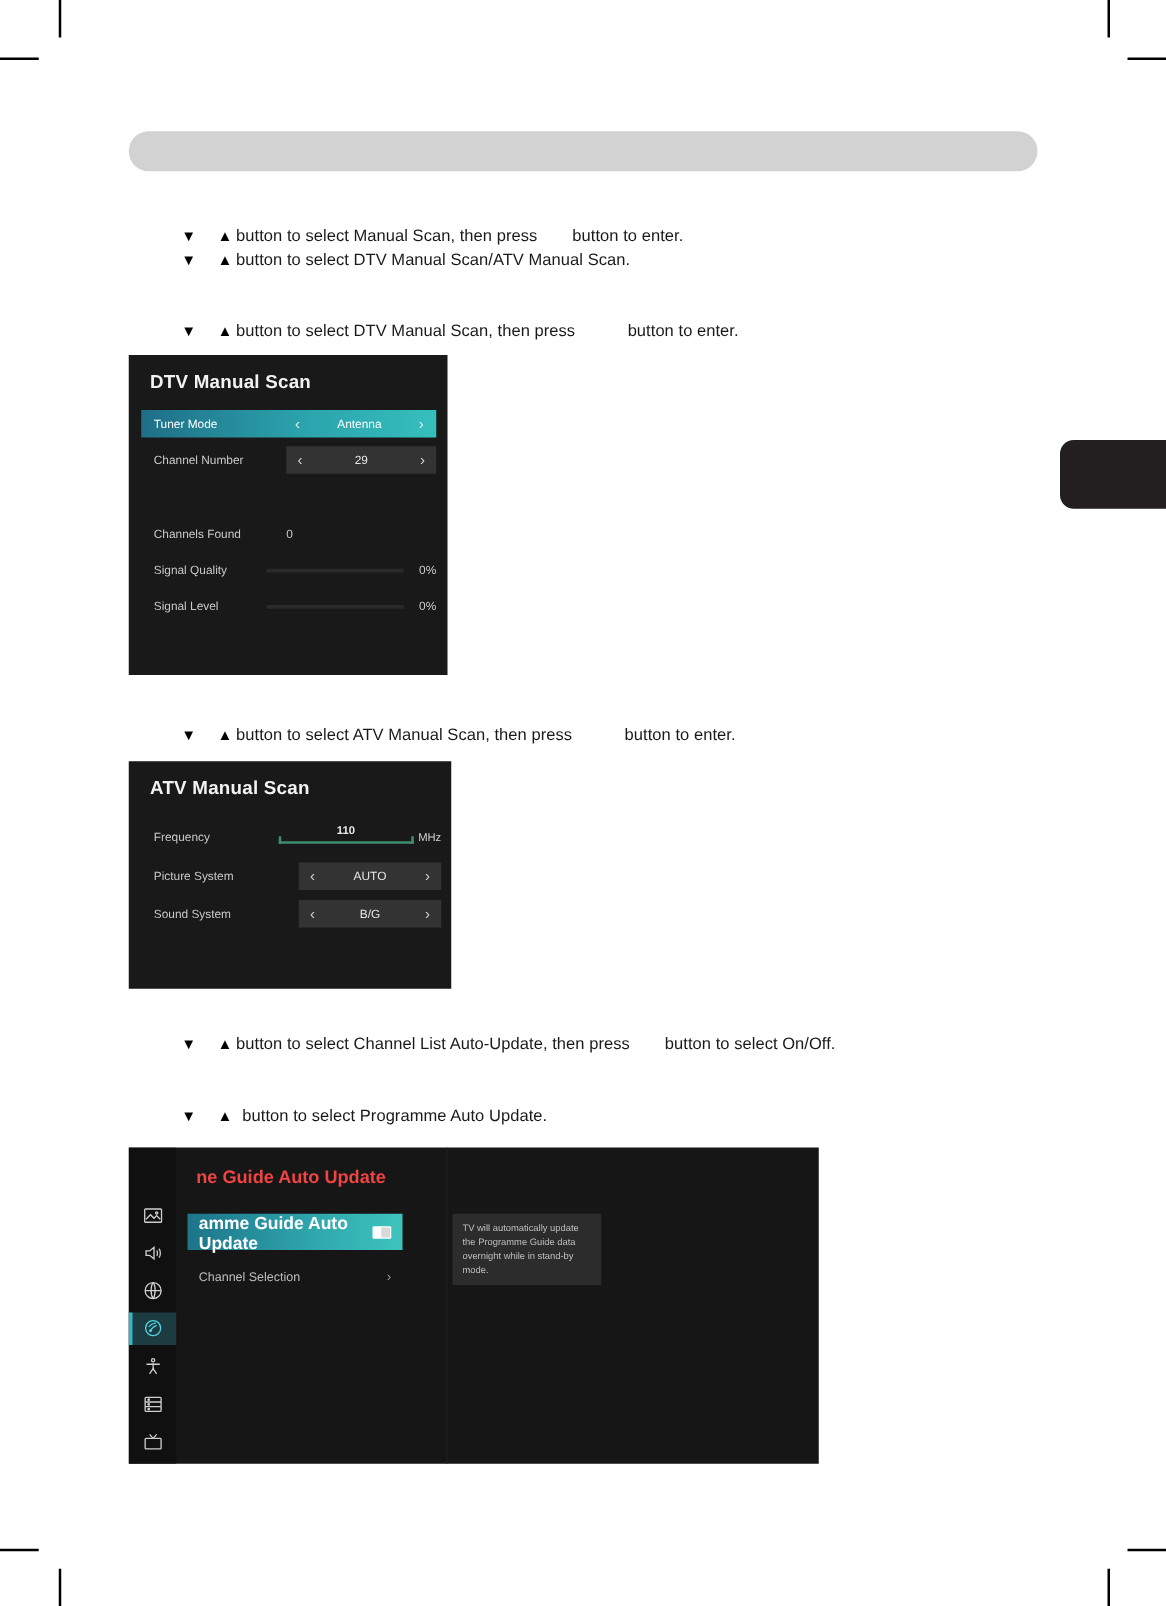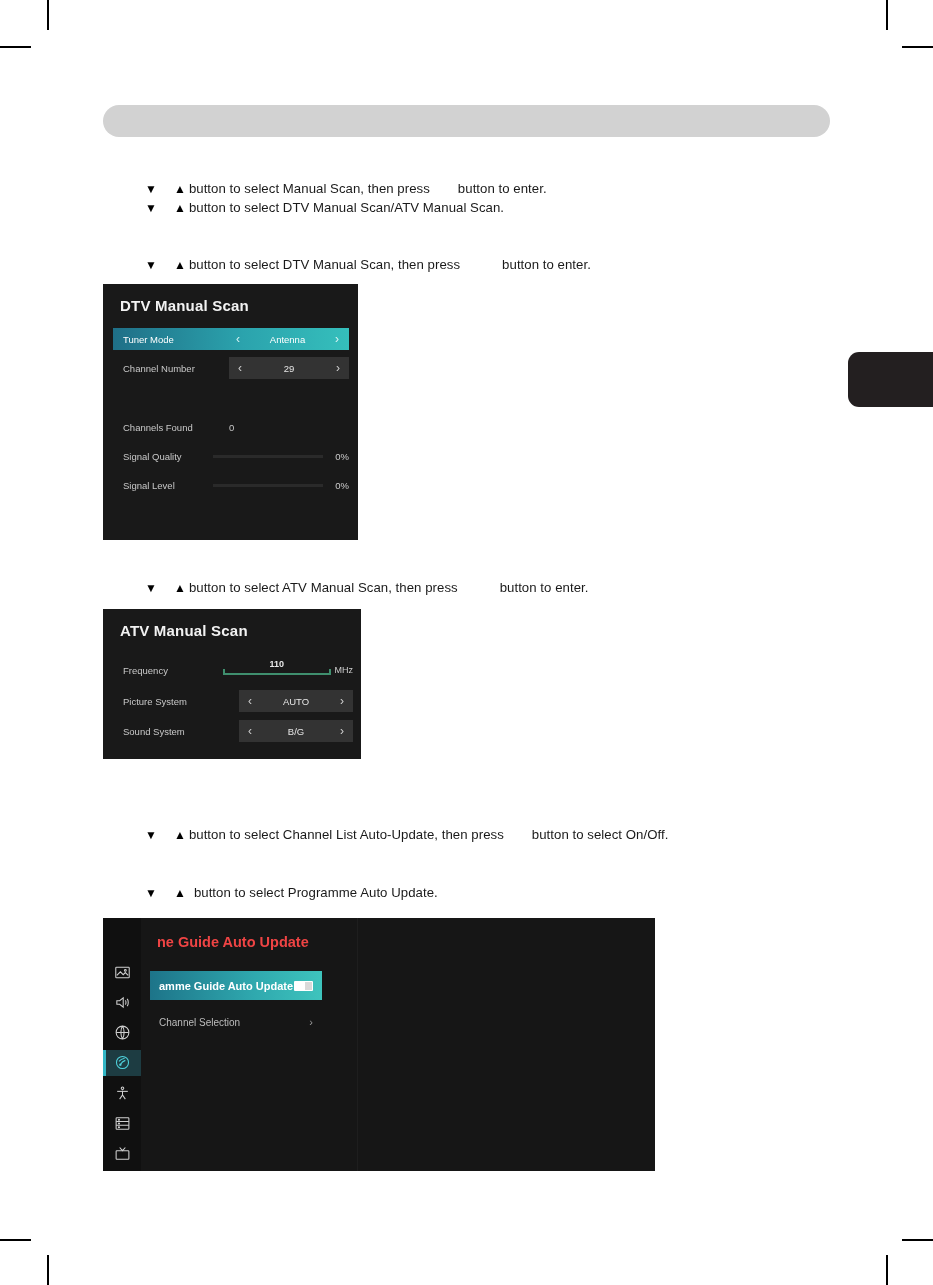--- a/index.html
+++ b/index.html
@@ -200,21 +200,21 @@
     position: absolute;
     left: 9px; top: 53px;
     width: 172px; height: 29px;
     background: linear-gradient(to right, #1d7489 0%, #2fa8ae 60%, #3ec4bd 100%);
     display: flex;
     align-items: center;
     padding: 0 9px;
     box-sizing: border-box;
     justify-content: space-between;
   }
-  #guide-row-selected .lbl { font-size: 11px; color: #ffffff; font-weight: bold; }
+  #guide-row-selected .lbl { font-size: 14px; color: #ffffff; font-weight: bold; }
   .toggle {
     width: 19px; height: 10px;
     background: #ffffff;
     position: relative;
     border-radius: 1px;
   }
   .toggle::after {
     content: "";
     position: absolute;
     right: 1px; top: 1px;
@@ -346,21 +346,21 @@
     </div>
 
     <div class="osd-row" style="position:absolute; left:20px; top:190px; width:226px;">
       <span class="osd-label" style="width:90px;">Signal Level</span>
       <span class="progressbar"></span>
       <span class="pct">0%</span>
     </div>
 
   </div>
 
-  <div class="osd" style="left:103px; top:609px; width:258px; height:150px;">
+  <div class="osd" style="left:103px; top:609px; width:258px; height:182px;">
     <div class="osd-title" style="position:absolute; left:17px; top:13px;">ATV Manual Scan</div>
 
     <div class="osd-row" style="position:absolute; left:20px; top:50px; width:230px;">
       <span class="osd-label" style="width:100px;">Frequency</span>
       <span class="freq-wrap">
         <span class="freq-val">110</span>
         <span class="freq-track"></span>
         <span class="freq-cap" style="left:0;"></span>
         <span class="freq-cap" style="right:0;"></span>
       </span>
@@ -458,16 +458,17 @@
       <div id="guide-row-selected">
         <span class="lbl">amme Guide Auto Update</span>
         <span class="toggle"></span>
       </div>
 
       <div id="guide-row-2">
         <span>Channel Selection</span>
         <span class="chev">›</span>
       </div>
 
+      <div id="guide-tooltip">TV will automatically update the Programme Guide data overnight while in stand-by mode.</div>
     </div>
   </div>
 
 </div>
 
 </body></html>

